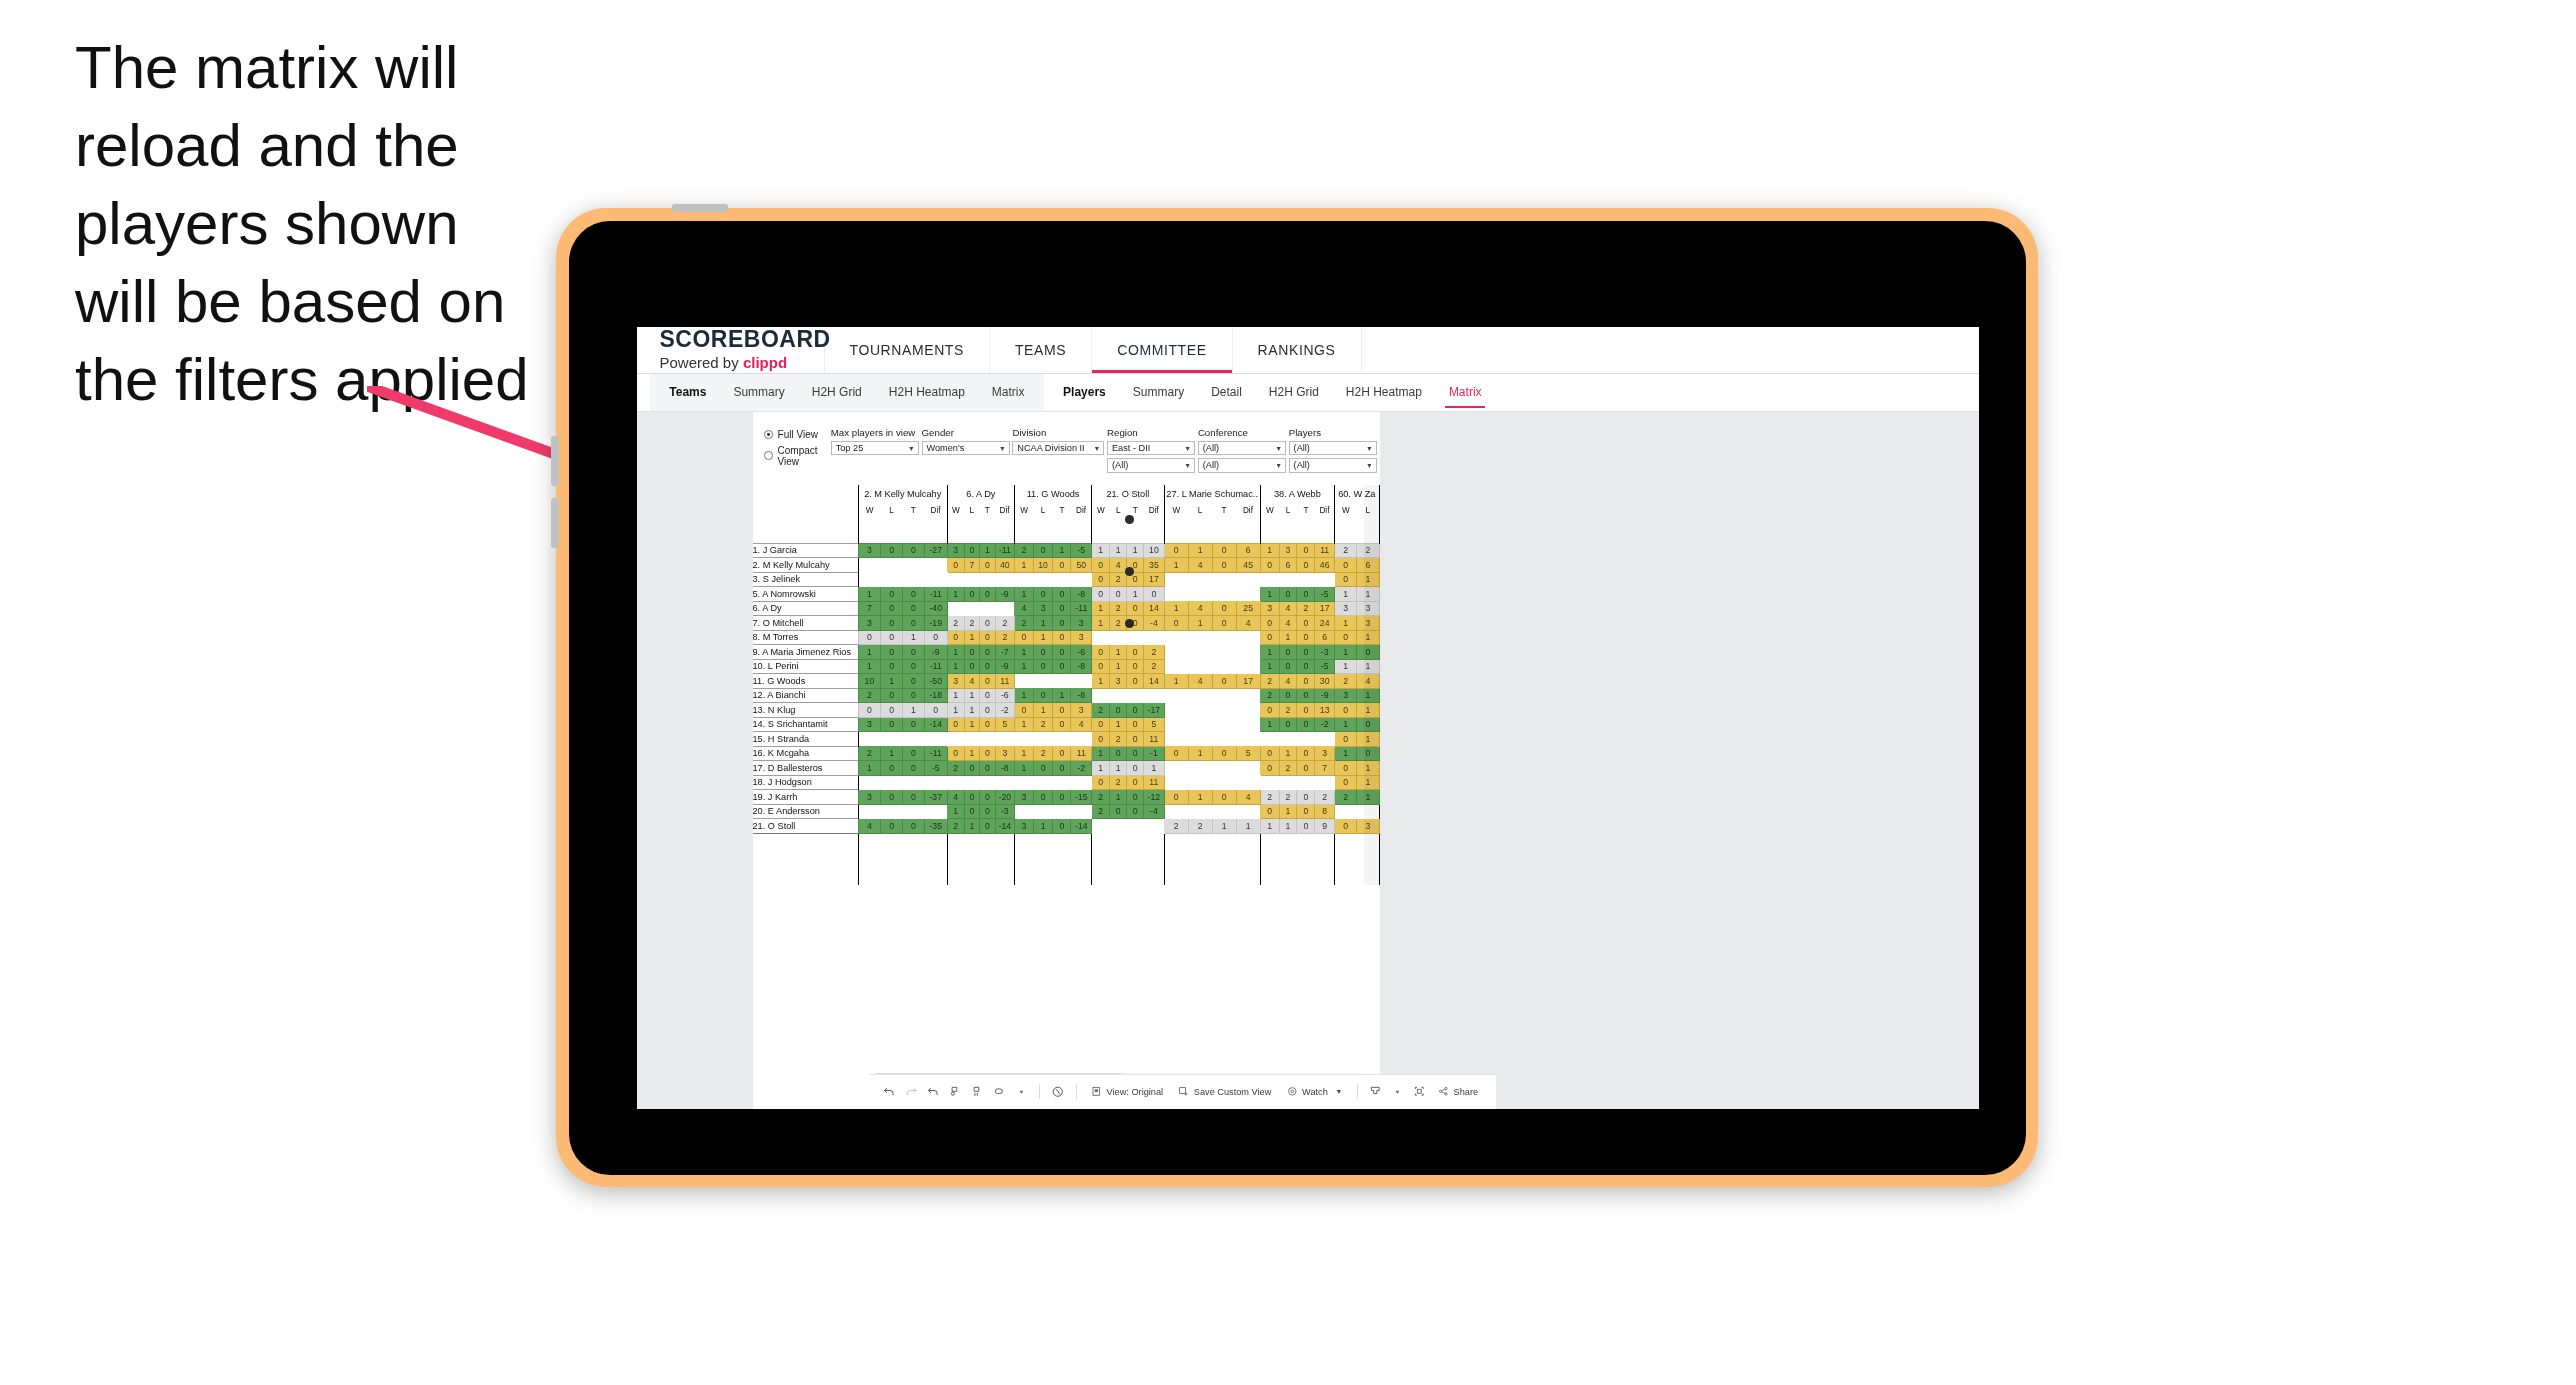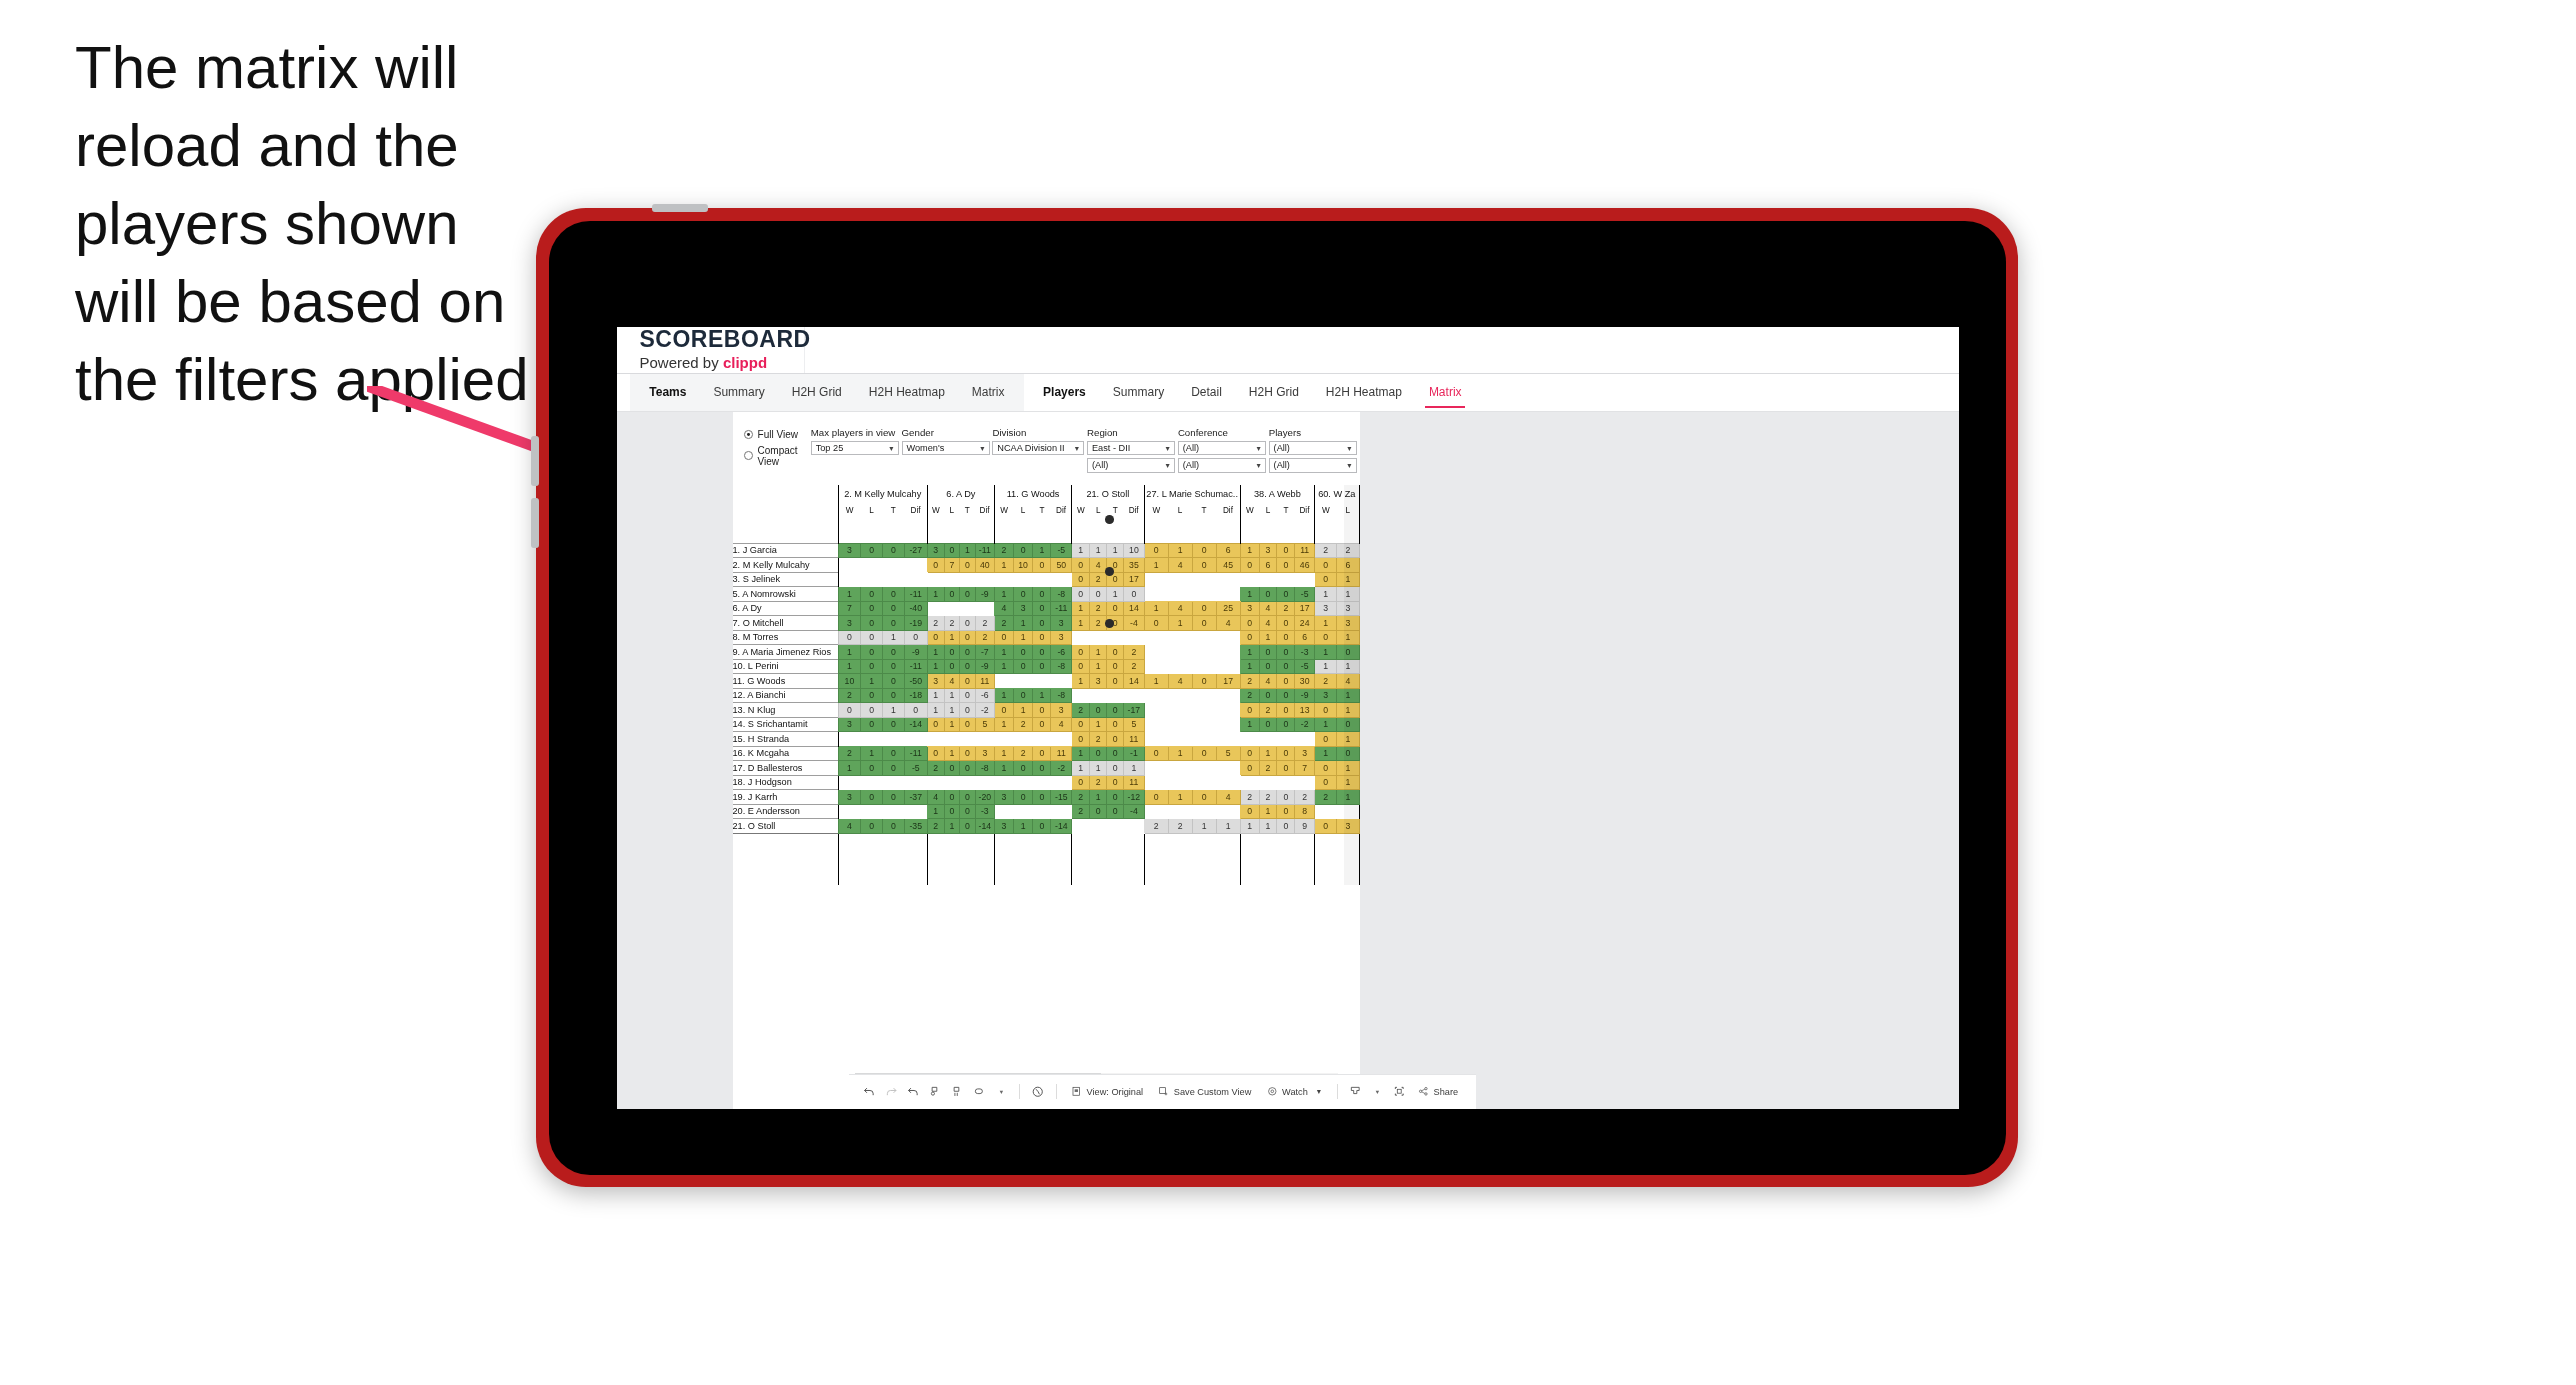--- a/index.html
+++ b/index.html
@@ -14,23 +14,23 @@
 
   
   .annotation {
     position:absolute; left:75px; top:29px; width:454px;
     font-size:60px; line-height:1.30; color:#111; font-weight:400;
   }
   .arrow-wrap { position:absolute; left:367px; top:386px; width:676px; height:290px; pointer-events:none; }
 
   
   .tablet {
-    position:absolute; left:536px; top:208px;
+    position:absolute; left:556px; top:208px;
     width:1482px; height:979px;
-    background:#b91c1c;
+    background:#fdba74;
     border-radius:50px;
     box-shadow:0 5.8px 25px rgba(0,0,0,0.28);
   }
   .tablet-inner {
     position:absolute; left:12.5px; top:12.5px; right:12.5px; bottom:12.5px;
     background:#000; border-radius:41px;
   }
   .tablet-btn { position:absolute; background:#bfc1c3; border-radius:2.9px; }
   .btn-power { left:116px; top:-3.9px; width:56px; height:7.7px; }
   .btn-vol1 { left:-4.8px; top:228px; width:7.7px; height:50px; }
@@ -185,20 +185,26 @@
 
     <div class="screen">
 
       <div class="topbar">
         <div class="brand">
           <div class="brand-title">SCOREBOARD</div>
           <div class="brand-sub">
             <span>Powered by</span>
             <b>clippd</b>
           </div>
+        </div>
+        <div class="topnav">
+          <div class="topnav-item">TOURNAMENTS</div>
+          <div class="topnav-item">TEAMS</div>
+          <div class="topnav-item active">COMMITTEE</div>
+          <div class="topnav-item">RANKINGS</div>
         </div>
       </div>
       <div class="topbar-rule"></div>
 
       <div class="subnav">
         <div class="subgroup">
           <div class="subitem head">Teams</div>
           <div class="subitem">Summary</div>
           <div class="subitem">H2H Grid</div>
           <div class="subitem">H2H Heatmap</div>

